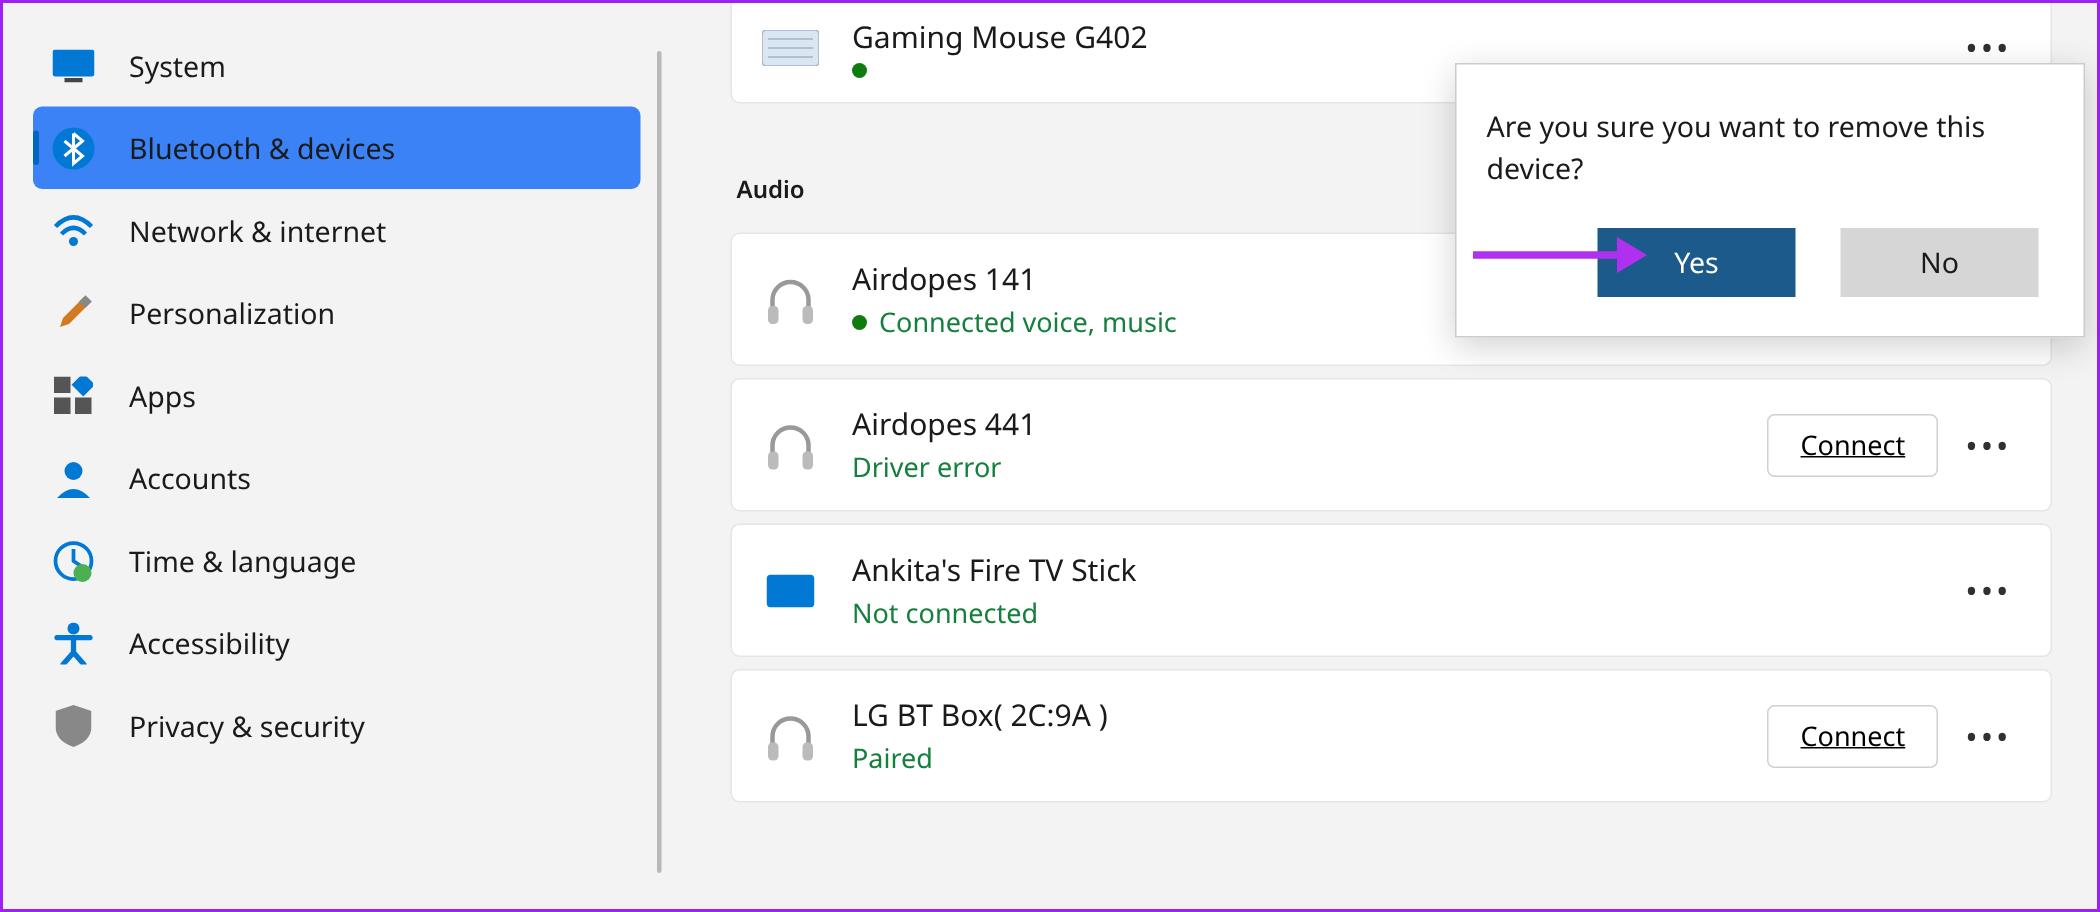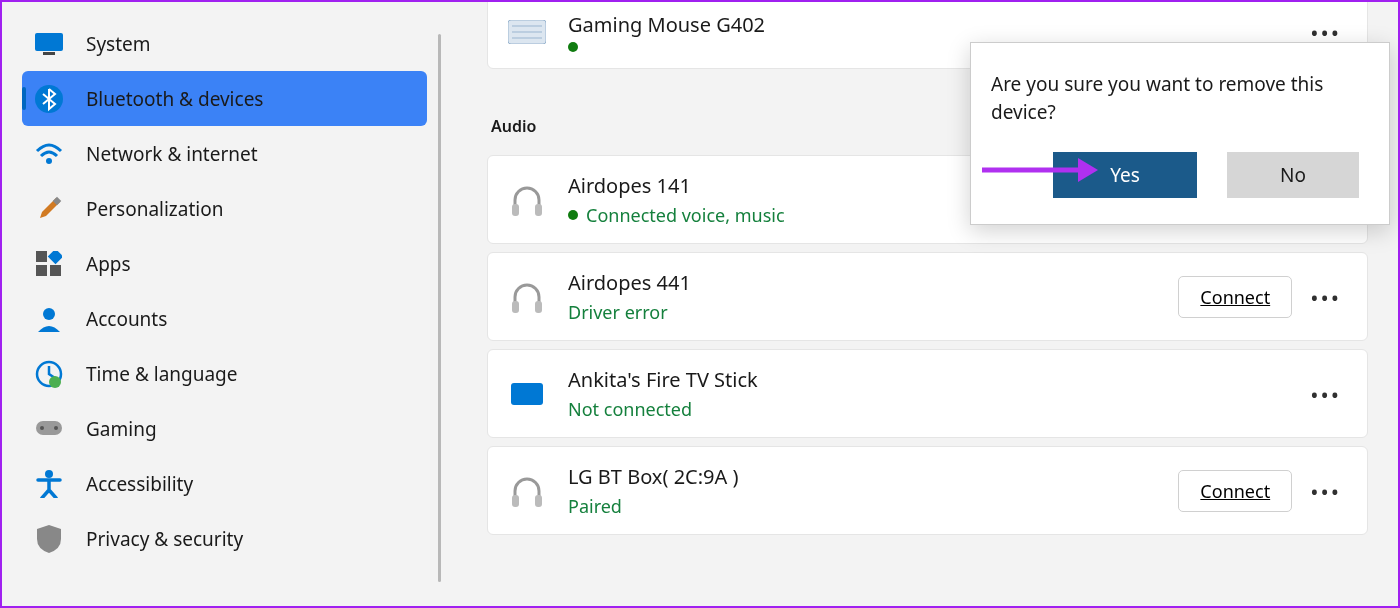--- a/index.html
+++ b/index.html
@@ -19,21 +19,21 @@
 .dev-name { font-size: 20px; color: #1a1a1a; }
 .dev-status { font-size: 18px; color: #15803d; margin-top: 4px; display: flex; align-items: center; }
 .dot-green { width: 10px; height: 10px; border-radius: 50%; background: #107c10; margin-right: 8px; }
 .dev-actions { display: flex; align-items: center; gap: 12px; }
 .connect-btn { background: #fff; border: 1px solid #d0d0d0; border-radius: 5px; padding: 8px 21px; font-size: 18px; cursor: pointer; text-decoration: underline; }
 .more-btn { font-size: 22px; letter-spacing: 2px; cursor: pointer; padding: 4px 6px; color: #303030; user-select: none; }
 .section-title { font-size: 16px; font-weight: 600; color: #1a1a1a; margin: 46px 0 18px 4px; }
 .popup { position: absolute; top: 40px; right: 8px; width: 420px; background: #fff; border: 1px solid #ccc; box-shadow: 0 6px 22px rgba(0,0,0,.18); padding: 28px 30px 26px 20px; z-index: 10; }
 .popup-text { font-size: 19px; color: #1a1a1a; line-height: 1.45; margin-bottom: 26px; }
 .popup-buttons { display: flex; gap: 30px; justify-content: flex-end; }
-.btn-yes { background: #1b5a8a; color: #fff; border: none; width: 144px; height: 46px; font-size: 19px; cursor: pointer; }
+.btn-yes { background: #1b5a8a; color: #fff; border: none; width: 132px; height: 46px; font-size: 19px; cursor: pointer; }
 .btn-no { background: #d6d6d6; color: #1a1a1a; border: none; width: 132px; height: 46px; font-size: 19px; cursor: pointer; text-align: center; }
 .arrow { position: absolute; top: 148px; left: 976px; z-index: 12; pointer-events: none; }
 </style>
 </head>
 <body>
 
 <div class="layout">
   <nav class="sidebar">
     <div class="divider-line"></div>
 
@@ -104,30 +104,20 @@
       <span class="nav-icon">
         <svg width="28" height="28" viewBox="0 0 28 28">
             <circle cx="14" cy="14" r="12" fill="none" stroke="#0078d4" stroke-width="2.5"></circle>
             <path d="M14 6 V14 L20 18" stroke="#0078d4" stroke-width="2.5" fill="none"></path>
             <circle cx="20" cy="22" r="6" fill="#4caf50"></circle>
           </svg>
       </span>
       <span>Time &amp; language</span>
     </div>
 
-    <div class="nav-item">
-      <span class="nav-icon">
-        <svg width="30" height="20" viewBox="0 0 30 20">
-            <rect x="2" y="2" width="26" height="14" rx="7" fill="#999"></rect>
-            <circle cx="8" cy="9" r="2" fill="#555"></circle>
-            <circle cx="22" cy="9" r="2" fill="#555"></circle>
-          </svg>
-      </span>
-      <span>Gaming</span>
-    </div>
 
     <div class="nav-item">
       <span class="nav-icon">
         <svg width="26" height="28" viewBox="0 0 26 28">
             <circle cx="13" cy="4" r="4" fill="#0078d4"></circle>
             <path d="M2 10 L24 10 M13 10 V20 M13 20 L6 28 M13 20 L20 28" stroke="#0078d4" stroke-width="3.5" fill="none" stroke-linecap="round"></path>
           </svg>
       </span>
       <span>Accessibility</span>
     </div>

